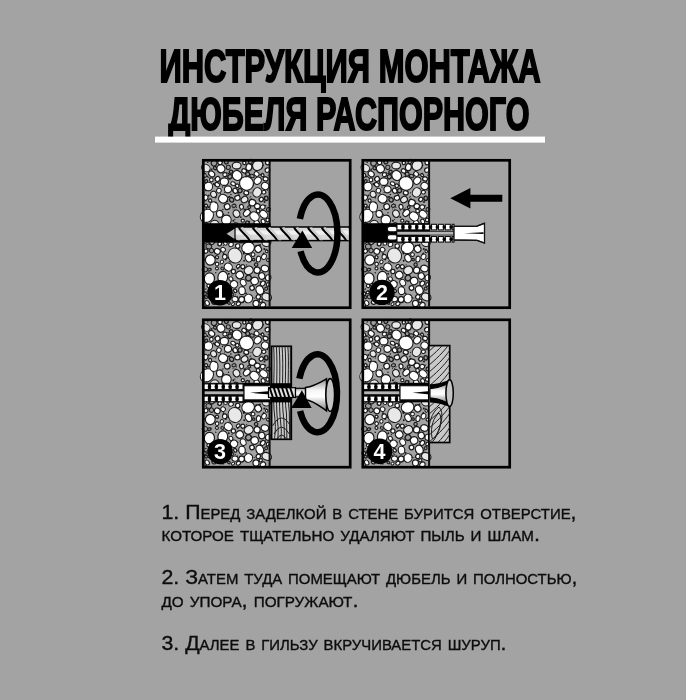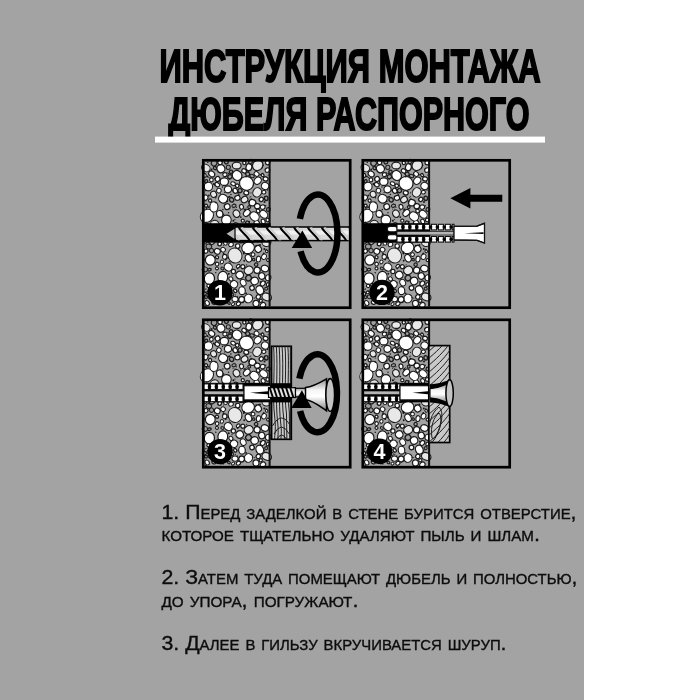--- a/index.html
+++ b/index.html
@@ -1,15 +1,15 @@
 <!DOCTYPE html>
 <html><head><meta charset="utf-8"><title>Инструкция монтажа</title>
 <style>
 html,body{margin:0;padding:0;background:#ffffff;width:700px;height:700px;overflow:hidden;}
-#page{position:relative;width:584px;height:700px;background:#a3a3a3;filter:grayscale(1);}
+#page{position:relative;width:686px;height:700px;background:#a3a3a3;filter:grayscale(1);}
 </style></head>
 <body>
 <div id="page">
 <svg width="700" height="700" viewBox="0 0 700 700" xmlns="http://www.w3.org/2000/svg">
 <defs>
 <g id="wall">
           <ellipse cx="31.5" cy="95.0" rx="6.9" ry="7.6" transform="rotate(160 31.5 95.0)" fill="#e8e8e8" stroke="#1b1b1b" stroke-width="1.01"></ellipse>
 <ellipse cx="43.0" cy="22.9" rx="6.8" ry="7.1" transform="rotate(121 43.0 22.9)" fill="#ffffff" stroke="#1b1b1b" stroke-width="1.12"></ellipse>
 <ellipse cx="3.4" cy="55.4" rx="6.1" ry="7.2" transform="rotate(43 3.4 55.4)" fill="#ffffff" stroke="#1b1b1b" stroke-width="1.01"></ellipse>
 <ellipse cx="19.3" cy="116.7" rx="4.9" ry="5.9" transform="rotate(7 19.3 116.7)" fill="#ffffff" stroke="#1b1b1b" stroke-width="1.19"></ellipse>

